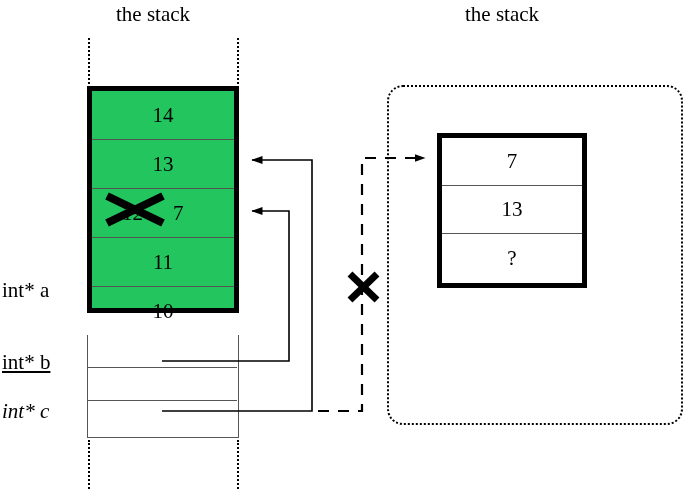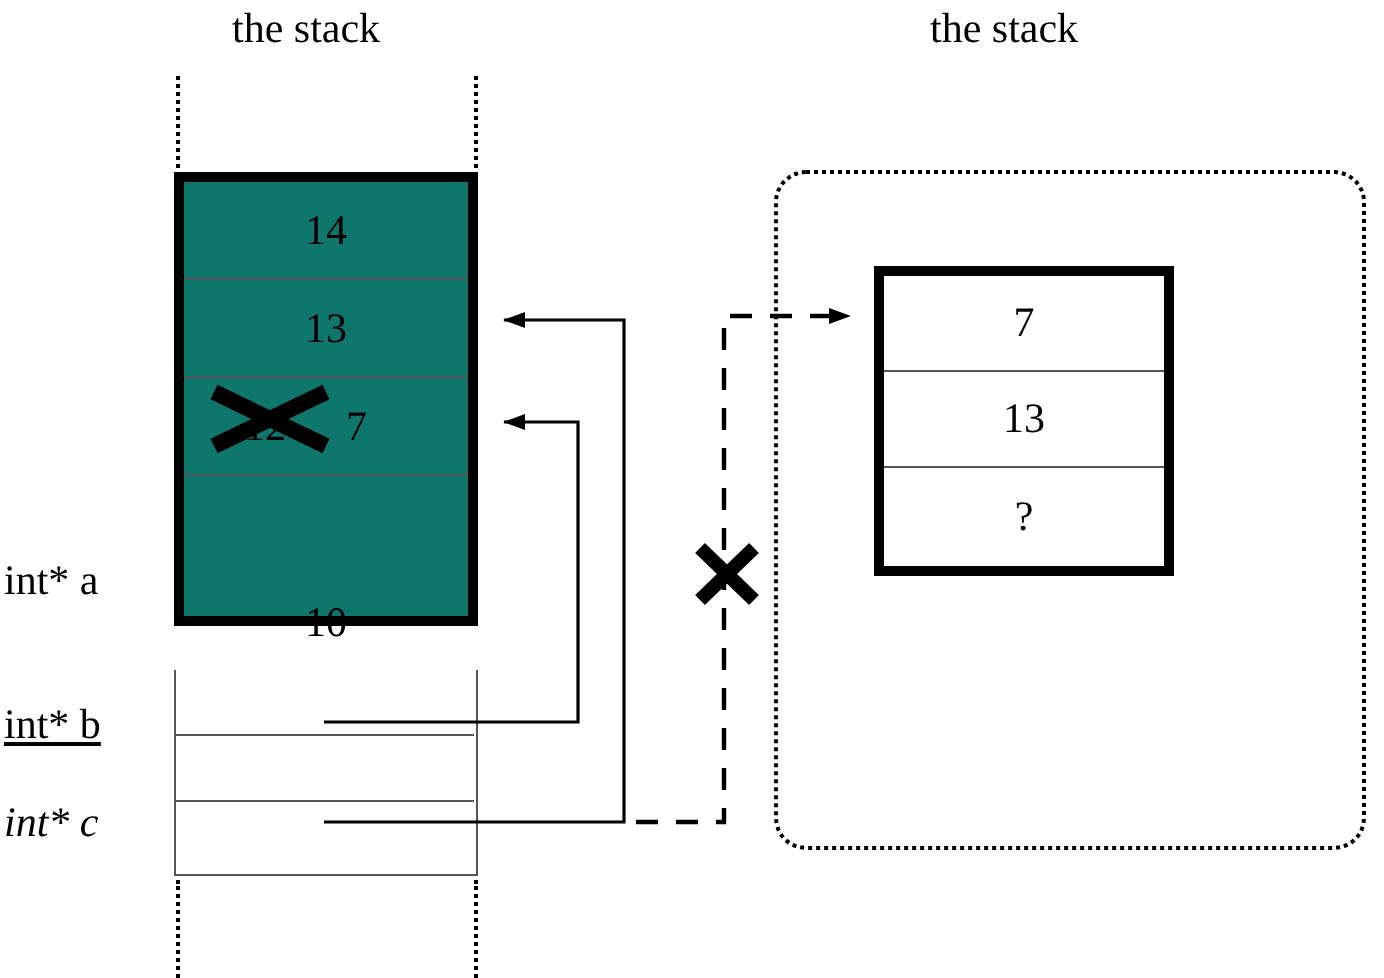--- a/index.html
+++ b/index.html
@@ -21,21 +21,21 @@
   #stack-title{left:116px;top:4px;}
   #heap-title{left:465px;top:4px;}
 
   
   #stack-box{
     position:absolute;
     left:87px;top:86px;
     width:152px;height:227px;
     box-sizing:border-box;
     border:5px solid #000;
-    background:#0f766e;
+    background:#22c55e;
   }
   .scell{
     position:absolute;
     left:0;width:142px;height:49px;
     box-sizing:border-box;
     border-bottom:1.5px solid #555;
     display:flex;align-items:center;justify-content:center;
     font-size:21px;
   }
   .scell.last{border-bottom:none;}
@@ -130,20 +130,23 @@
       <span>14</span>
     </div>
     <div class="scell" style="top:49px;">
       <span>13</span>
     </div>
     <div class="scell" style="top:98px;">
       <div id="struck-wrap">
         <span id="struck-old">12</span>
         <span id="struck-new">7</span>
       </div>
+    </div>
+    <div class="scell" style="top:147px;">
+      <span>11</span>
     </div>
     <div class="scell last" style="top:196px;">
       <span>10</span>
     </div>
   </div>
 
   <div id="stack-lower">
     <div class="lcell" style="top:0px;"></div>
     <div class="lcell" style="top:33px;"></div>
     <div class="lcell lastl" style="top:66px;"></div>

